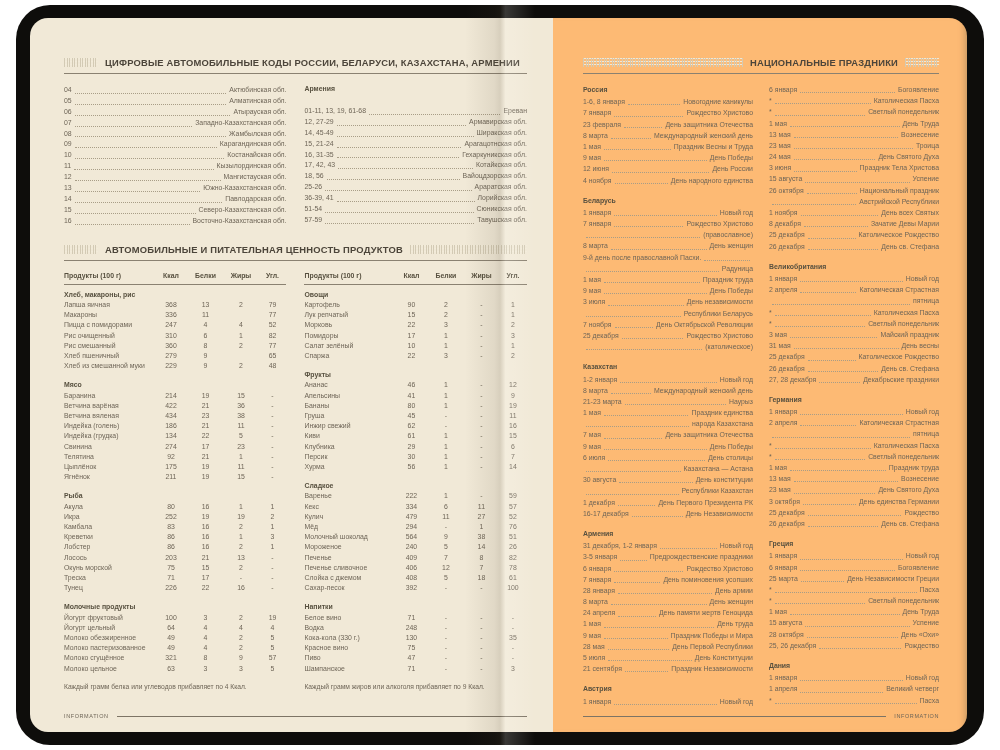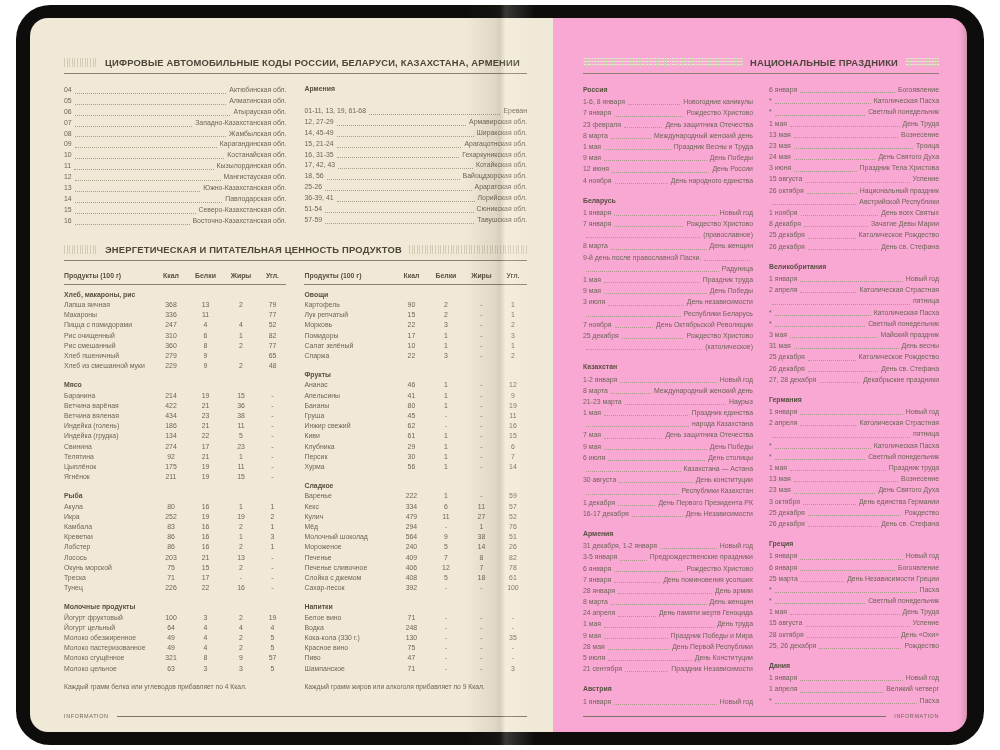--- a/index.html
+++ b/index.html
@@ -2,21 +2,21 @@
 <html><head>
 <meta charset="utf-8">
 <style>
   * { margin:0; padding:0; box-sizing:border-box; }
   html,body { width:1000px; height:750px; background:#ffffff; font-family:"Liberation Sans", sans-serif; }
   .scene { position:relative; width:1000px; height:750px; background:#ffffff; overflow:hidden; }
   .cover { position:absolute; left:16px; top:5px; width:968px; height:740px; background:#0e0d0b; border-radius:34px; }
   .spread { position:absolute; left:14px; top:13px; right:17px; bottom:13px; border-radius:18px; overflow:hidden; display:flex; }
   .page { flex:1 1 50%; position:relative; }
   .page-left  { background:#f1e9d7; padding:38px 26px 0 34px; }
-  .page-right { background:#f9a8d4; padding:38px 28px 0 30px; box-shadow: inset -7px 0 9px -7px rgba(95,85,65,.55); }
+  .page-right { background:#fdba74; padding:38px 28px 0 30px; box-shadow: inset -7px 0 9px -7px rgba(95,85,65,.55); }
   .spine { position:absolute; left:50%; top:0; bottom:0; width:70px; transform:translateX(-50%); pointer-events:none;
            background:linear-gradient(90deg, rgba(80,70,50,0) 0%, rgba(80,70,50,.10) 42%, rgba(80,70,50,.16) 50%, rgba(255,255,250,.18) 58%, rgba(80,70,50,0) 100%); }
 
   
   .title-row { display:flex; align-items:center; gap:7px; height:13px; }
   .title { font-size:9.4px; font-weight:bold; letter-spacing:.2px; color:#4c453a; white-space:nowrap; }
   .hatch { height:9px; background:
       repeating-linear-gradient(90deg, #d3cab4 0 1px, rgba(0,0,0,0) 1px 2.6px),
       repeating-linear-gradient(0deg, rgba(0,0,0,0) 0 2px, rgba(243,236,218,.9) 2px 3px); }
   .hatch-fixed { flex:0 0 34px; }
@@ -197,21 +197,21 @@
               <div class="lrow">
                 <span class="l-left">57-59</span>
                 <span class="lead"></span>
                 <span class="l-right">Тавушская обл.</span>
               </div>
             </div>
         </div>
 
         <div class="title-row">
           <span class="hatch hatch-fixed"></span>
-          <span class="title">ЭНЕРГЕТИЧЕСКАЯ И ПИТАТЕЛЬНАЯ ЦЕННОСТЬ ПРОДУКТОВ</span>
+          <span class="title">АВТОМОБИЛЬНЫЕ И ПИТАТЕЛЬНАЯ ЦЕННОСТЬ ПРОДУКТОВ</span>
           <span class="hatch hatch-flex"></span>
         </div>
         <div class="title-rule"></div>
 
         <div class="food-grid">
           <div class="food-col" id="food-col1">
               <div class="frow fhead">
                 <span>Продукты (100 г)</span>
                 <span class="num">Ккал</span>
                 <span class="num">Белки</span>

